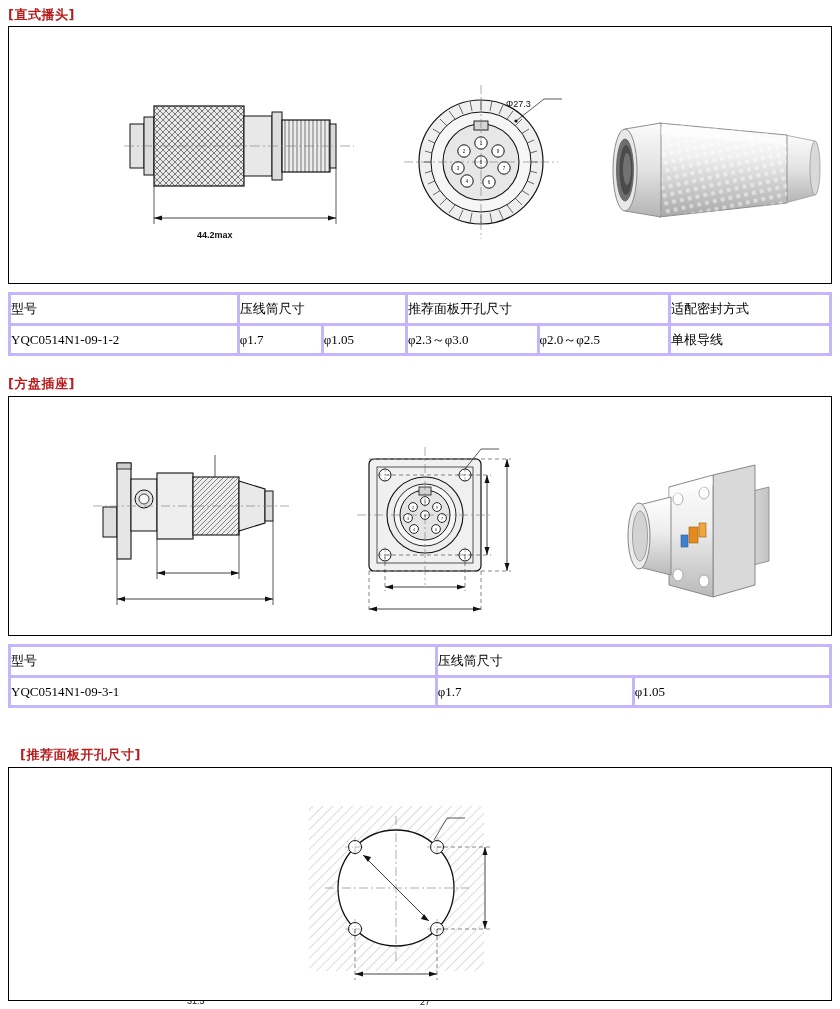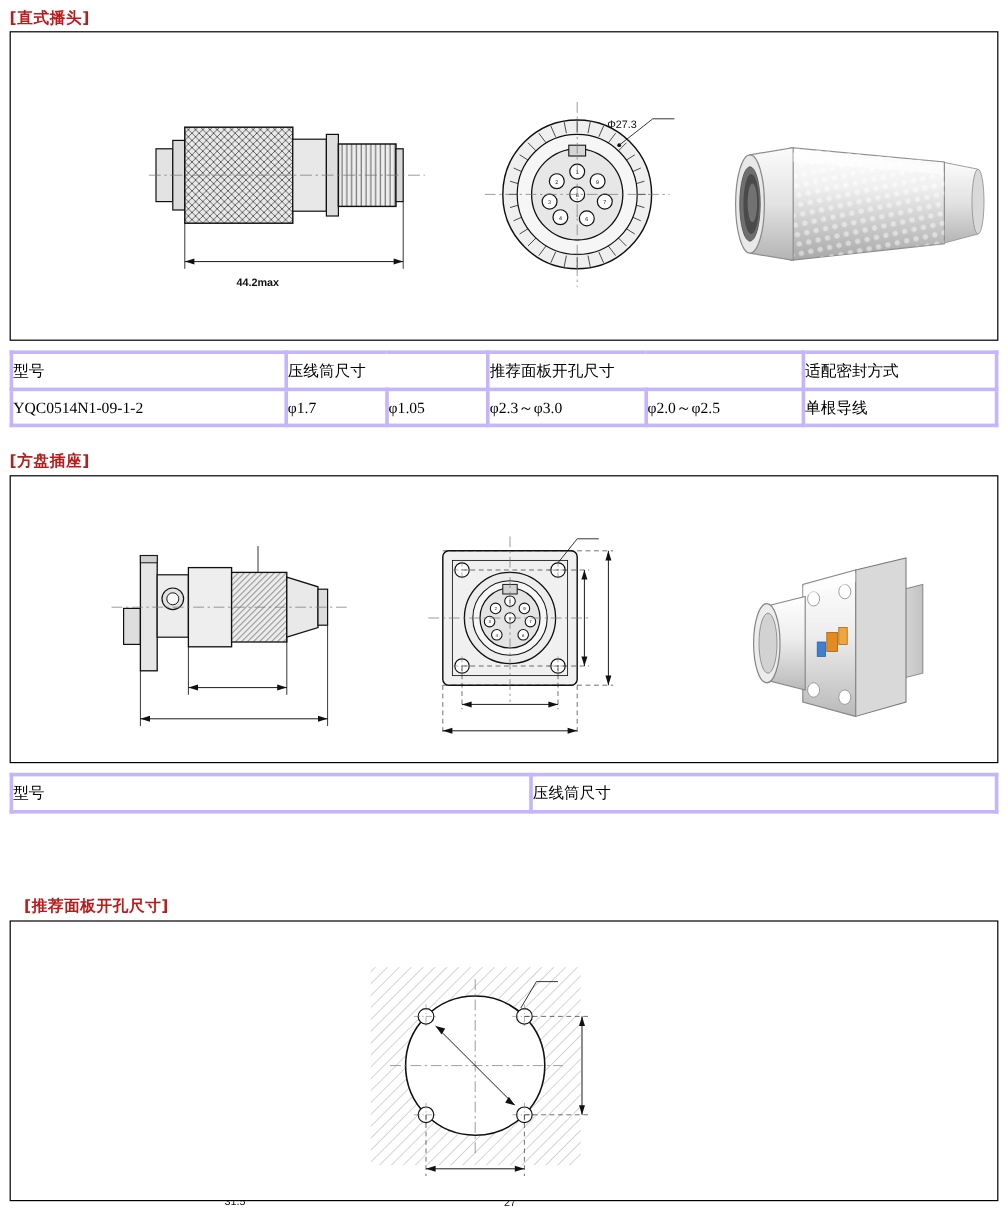--- a/index.html
+++ b/index.html
@@ -401,20 +401,25 @@
       <path d="M60 32 L104 20 L104 28 L60 40 Z" fill="#ffffff" opacity="0.5"></path>
     </svg>
   </div>
 
   <table class="spec" style="left:8px;top:644px;width:824px;">
     <tbody>
         <tr class="hdr-row">
       <td style="width:430px;">型号</td>
       <td colspan="2" style="width:394px;">压线筒尺寸</td>
     </tr>
+    <tr class="val-row">
+      <td>YQC0514N1-09-3-1</td>
+      <td style="width:197px;">φ1.7</td>
+      <td style="width:197px;">φ1.05</td>
+    </tr>
   </tbody>
     </table>
 
   <div class="sec-title" style="position:absolute;left:20px;top:746px;">[推荐面板开孔尺寸]</div>
 
   <div class="frame" style="left:8px;top:767px;width:824px;height:234px;">
 
     <svg width="300" height="215" viewBox="0 0 300 215" style="position:absolute;left:270px;top:12px;">
       <defs>
         <pattern id="hatch" width="7" height="7" patternUnits="userSpaceOnUse" patternTransform="rotate(45)">

